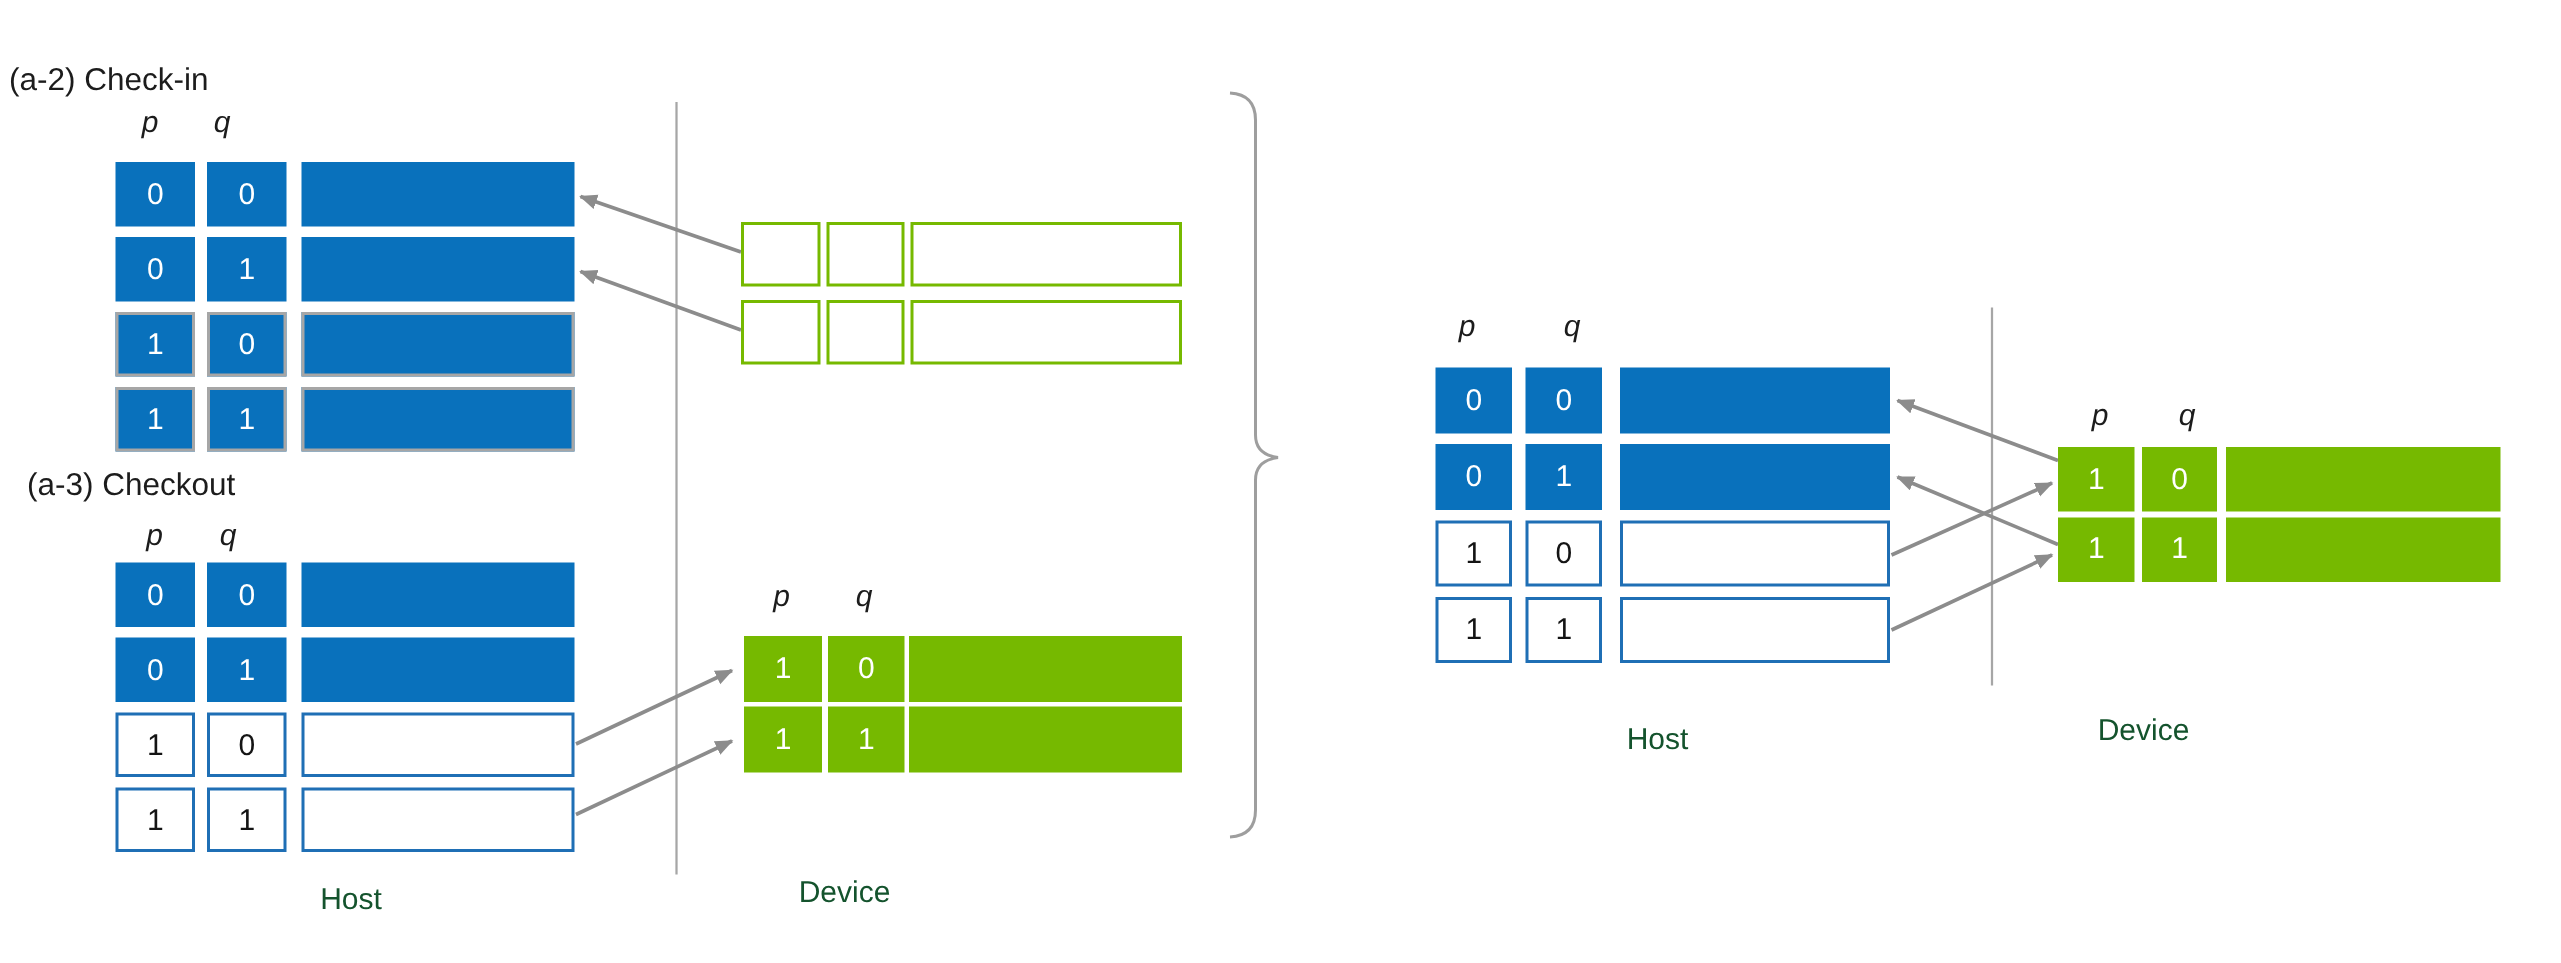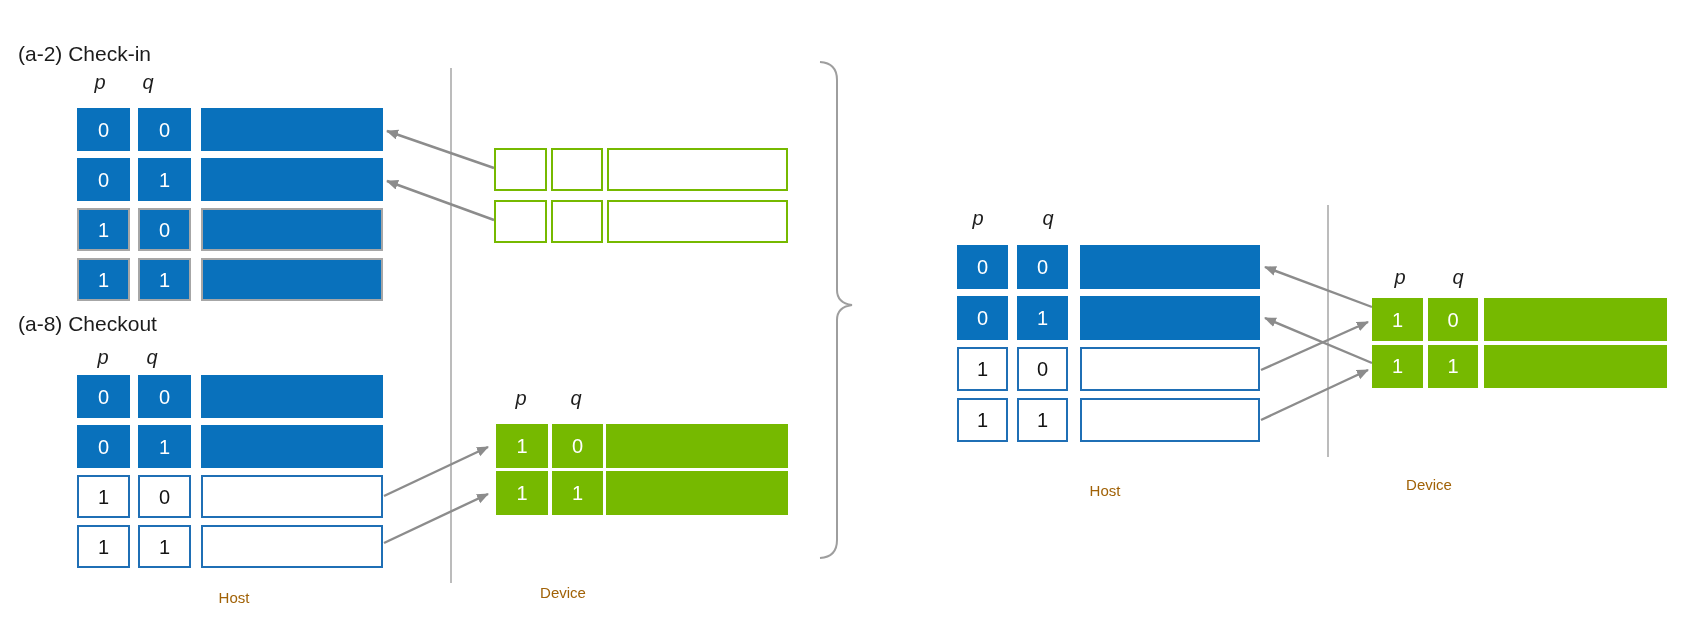--- a/index.html
+++ b/index.html
@@ -19,23 +19,23 @@
   }
   .colhdr{
     position:absolute;
     font-size:20px;
     font-style:italic;
     transform:translateX(-50%);
     color:#1c1c1c;
   }
   .zonelabel{
     position:absolute;
-    font-size:15px;
+    font-size:20px;
     transform:translateX(-50%);
-    color:#a16207;
+    color:#14532d;
     white-space:nowrap;
   }
   .cell{
     position:absolute;
     box-sizing:border-box;
     display:flex;
     align-items:center;
     justify-content:center;
     font-size:20px;
     line-height:1;
@@ -74,22 +74,22 @@
     <line class="arrow" marker-end="url(#ah)" x1="384" y1="496" x2="488" y2="447"></line>
     <line class="arrow" marker-end="url(#ah)" x1="384" y1="543" x2="488" y2="494"></line>
 
     <line class="arrow" marker-end="url(#ah)" x1="1372" y1="307" x2="1265" y2="267"></line>
     <line class="arrow" marker-end="url(#ah)" x1="1372" y1="363" x2="1265" y2="318"></line>
 
     <line class="arrow" marker-end="url(#ah)" x1="1261" y1="370" x2="1368" y2="322"></line>
     <line class="arrow" marker-end="url(#ah)" x1="1261" y1="420" x2="1368" y2="370"></line>
   </svg>
 
-  <div class="title" style="left:18px;top:42px;">(a-2) Check-in</div>
-  <div class="title" style="left:18px;top:312px;">(a-8) Checkout</div>
+  <div class="title" style="left:6px;top:42px;">(a-2) Check-in</div>
+  <div class="title" style="left:18px;top:312px;">(a-3) Checkout</div>
 
   <span class="colhdr" style="left:100px;top:71px;">p</span>
   <span class="colhdr" style="left:148px;top:71px;">q</span>
 
   <span class="colhdr" style="left:103px;top:346px;">p</span>
   <span class="colhdr" style="left:152px;top:346px;">q</span>
 
   <span class="colhdr" style="left:521px;top:387px;">p</span>
   <span class="colhdr" style="left:576px;top:387px;">q</span>
 

